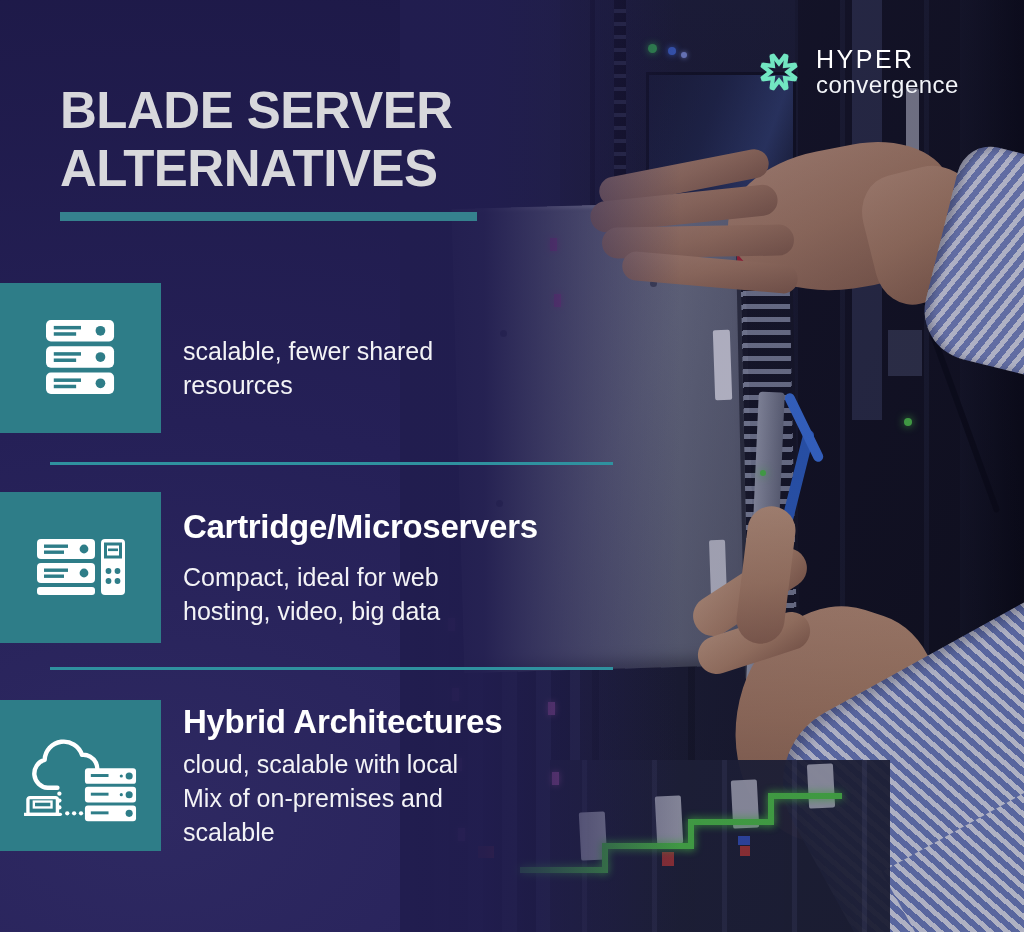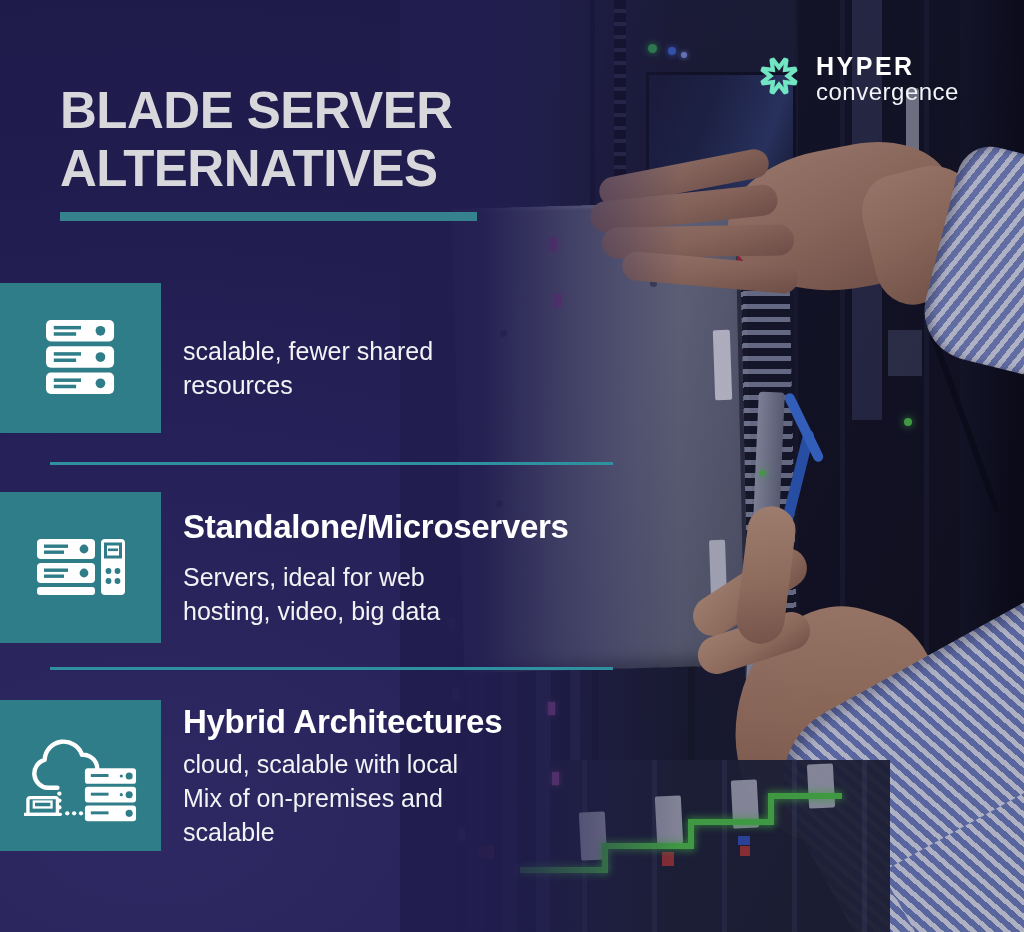--- a/index.html
+++ b/index.html
@@ -116,21 +116,21 @@
   
   .ph-tint{left:0;top:0;width:100%;height:100%;
     background:linear-gradient(115deg,rgba(33,29,79,.52) 0%,rgba(33,29,79,.30) 40%,rgba(18,16,48,.26) 100%);}
   .ph-blend{left:0;top:0;width:280px;height:932px;
     background:linear-gradient(90deg,#211d4f 0%,rgba(33,29,79,.94) 30%,rgba(33,29,79,0) 100%);}
 
   
   .logo{left:756px;top:46px;display:flex;align-items:center;gap:14px;z-index:30;}
   .logo svg{position:static;}
   .logo-text{position:static;display:flex;flex-direction:column;}
-  .logo-top{position:static;color:#fff;font-weight:bold;font-size:25px;letter-spacing:2.5px;line-height:26px;margin-top:7px;}
+  .logo-top{position:static;color:#fff;font-weight:normal;font-size:25px;letter-spacing:2.5px;line-height:26px;}
   .logo-bottom{position:static;color:#f2f4f8;font-weight:normal;font-size:24px;letter-spacing:.5px;line-height:26px;}
 
   .title{left:60px;top:82px;margin:0;color:#d8d8dc;font-size:51px;font-weight:800;
     letter-spacing:-.5px;line-height:58px;z-index:30;}
   .title span{position:static;display:block;}
   .title-underline{left:60px;top:212px;width:417px;height:9px;background:#35818e;z-index:30;}
 
   .divider{left:50px;width:563px;height:3px;background:#2f919f;z-index:30;}
   .div1{top:462px;}.div2{top:667px;}
 
@@ -298,23 +298,23 @@
         <rect x="64" y="4" width="24" height="56" rx="4" fill="#fff"></rect>
         <rect x="68.5" y="9" width="15" height="13" fill="none" stroke="#2e7d88" stroke-width="3"></rect>
         <rect x="71" y="13.5" width="10" height="2.6" fill="#2e7d88"></rect>
         <circle cx="71.5" cy="36" r="2.9" fill="#2e7d88"></circle>
           <circle cx="80.5" cy="36" r="2.9" fill="#2e7d88"></circle>
         <circle cx="71.5" cy="46" r="2.9" fill="#2e7d88"></circle>
           <circle cx="80.5" cy="46" r="2.9" fill="#2e7d88"></circle>
       </g>
     </svg>
   </div>
-  <h2 class="row-title rt2">Standalone/Microservers</h2>
+  <h2 class="row-title rt2">Cartridge/Microservers</h2>
   <p class="row-desc rd2">
-    <span>Servers, ideal for web</span>
+    <span>Compact, ideal for web</span>
     <span>hosting, video, big data</span>
   </p>
 
   <div class="divider div2"></div>
 
   <div class="icon-box ib3">
     <svg width="114" height="100" viewBox="0 0 116 100">
       <g>
         <path d="M34 62 h-10 a14.5 14.5 0 0 1 -3 -28.4 a19.5 19.5 0 0 1 38 -5.2 a14.5 14.5 0 0 1 12 24" fill="none" stroke="#fff" stroke-width="4.5" stroke-linecap="round" stroke-linejoin="round"></path>
         <circle cx="36" cy="68" r="2.2" fill="#fff"></circle>

